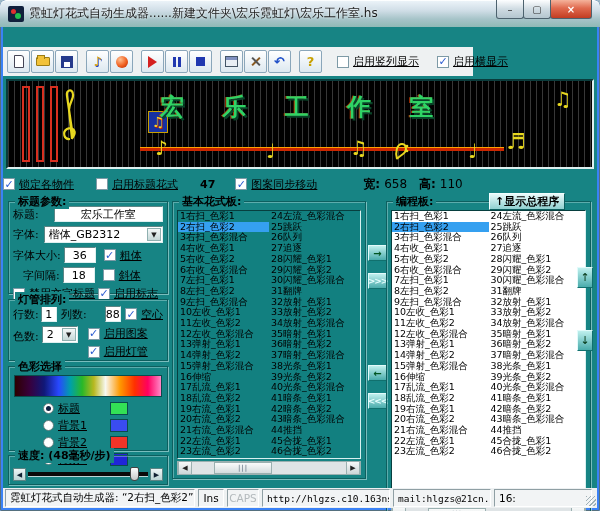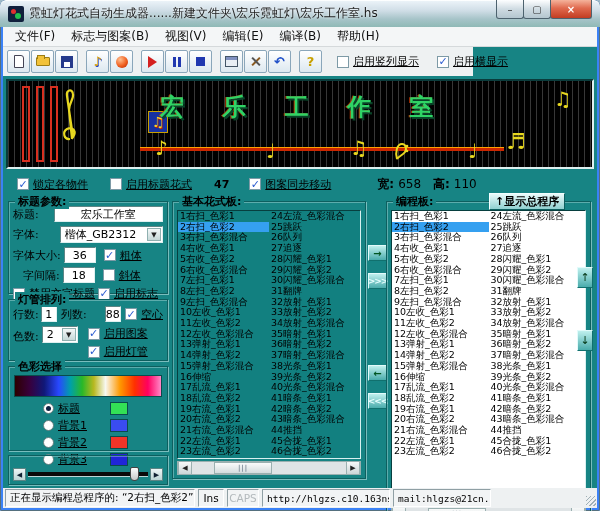--- a/index.html
+++ b/index.html
@@ -61,21 +61,21 @@
   .banner-title{position:absolute;left:152px;top:10px;font-size:24px;font-weight:bold;color:#2fd465;letter-spacing:15px;
     white-space:nowrap;text-shadow:2px 2px 0 #084428, -1px 0 0 #b03000;}
   .banner-underline{position:absolute;left:132px;top:66px;width:364px;height:4px;
     background:linear-gradient(180deg,#ffa000 0 1px,#cc2600 1px 100%);}
   .banner-logo{position:absolute;left:140px;top:30px;width:20px;height:22px;background:#1630a0;border:1px solid #c8a000;
     display:flex;align-items:center;justify-content:center;font-size:14px;color:#ffd020;text-shadow:1px 1px 0 #c02000;}
   .bnote{position:absolute;color:#e8d820;line-height:1;}
   .clef{position:absolute;left:50px;top:6px;}
   .bassclef{position:absolute;left:386px;top:60px;}
   
-  .optrow{position:absolute;top:146px;left:0;right:0;height:22px;display:flex;align-items:center;padding-left:14px;}
+  .optrow{position:absolute;top:146px;left:0;right:0;height:22px;display:flex;align-items:center;padding-left:0;}
   .optrow .num{font-size:11px;color:#000;font-weight:bold;}
   .dim-label{font-size:12px;color:#000;font-weight:bold;}
   .dim-val{font-size:12px;color:#000;margin-left:4px;}
   
   .group{position:absolute;border:1px solid #0d5f5f;box-shadow:1px 1px 0 rgba(220,245,245,.5), 1px 1px 0 rgba(220,245,245,.35) inset;}
   .gtitle{position:absolute;top:-8px;left:6px;background:#178484;padding:0 3px;font-size:11px;font-weight:bold;color:#000;white-space:nowrap;}
   .frow{display:flex;align-items:center;margin:4px 4px 0 4px;}
   .flabel{font-size:11px;color:#000;white-space:nowrap;}
   .tinput{background:#fff;border:1px solid;border-color:#5c8585 #dff0f0 #dff0f0 #5c8585;font-size:11px;color:#000;
     text-align:center;height:16px;display:flex;align-items:center;justify-content:center;}
@@ -136,28 +136,20 @@
     <div class="title-text">霓虹灯花式自动生成器......新建文件夹\宏乐霓虹灯\宏乐工作室.hs</div>
   </div>
   <div class="caption">
     <div class="capbtn">–</div>
     <div class="capbtn">▢</div>
     <div class="capbtn close">×</div>
   </div>
 
   <div class="client">
 
-    <div class="menubar">
-      <div class="menu-item">文件(F)</div>
-      <div class="menu-item">标志与图案(B)</div>
-      <div class="menu-item">视图(V)</div>
-      <div class="menu-item">编辑(E)</div>
-      <div class="menu-item">编译(B)</div>
-      <div class="menu-item">帮助(H)</div>
-    </div>
 
     <div class="toolbar">
       <div class="tbtn">
           <span class="icon-page"></span>
         </div>
       <div class="tbtn">
           <span class="icon-folder"></span>
         </div>
       <div class="tbtn">
           <span class="icon-floppy"></span>
@@ -241,21 +233,21 @@
     </div>
 
     <div class="group" style="left:5px;top:174px;width:160px;height:93px">
       <div class="gtitle">标题参数:</div>
       <div class="frow">
         <span class="flabel">标题:</span>
         <span class="tinput" style="flex:1;margin-left:15px">宏乐工作室</span>
       </div>
       <div class="frow">
         <span class="flabel">字体:</span>
-        <span class="dropdown" style="flex:1;margin-left:21px">
+        <span class="dropdown" style="flex:1;margin-left:5px">
           <span>楷体_GB2312</span>
           <span class="arrow">▼</span>
         </span>
       </div>
       <div class="frow">
         <span class="flabel">字体大小:</span>
         <span class="tinput" style="width:32px;margin-left:3px">36</span>
         <span class="cb checked" style="margin-left:8px"></span>
         <span class="cb-label">粗体</span>
       </div>
@@ -321,20 +313,21 @@
         <span class="swatch" style="background: rgb(240, 52, 40);"></span>
       </div>
       <div class="frow" style="margin-left:34px;margin-top:2px">
         <span class="radio"></span>
         <span class="cb-label" style="width:52px">背景3</span>
         <span class="swatch" style="background: rgb(32, 38, 216);"></span>
       </div>
     </div>
 
     <div class="group" style="left:5px;top:428px;width:160px;height:30px">
+      <div class="gtitle">速度: (48毫秒/步)</div>
       <div class="slider-row">
         <span class="sl-btn">◀</span>
         <span class="sl-track">
           <span class="sl-thumb"></span>
         </span>
         <span class="sl-btn">▶</span>
       </div>
     </div>
 
     <div class="group" style="left:169px;top:174px;width:194px;height:278px">
@@ -462,22 +455,23 @@
         <span class="sbtn">◀</span>
         <span class="sthumb">|||</span>
         <span class="sbtn right">▶</span>
       </div>
     </div>
 
     <div class="sidebtn" style="top:240px">↑</div>
     <div class="sidebtn" style="top:303px">↓</div>
 
     <div class="statusbar">
-      <div class="cell" style="width:190px">正在显示编程总程序的: “2右扫_色彩2”</div>
+      <div class="cell" style="width:190px">霓虹灯花式自动生成器: “2右扫_色彩2”</div>
       <div class="cell" style="width:26px;justify-content:center">Ins</div>
       <div class="cell caps" style="width:32px;justify-content:center">CAPS</div>
       <div class="cell mono" style="width:128px">http://hlgzs.c10.163ns.com</div>
       <div class="cell mono" style="width:98px">mail:hlgzs@21cn.net</div>
+      <div class="cell" style="flex:1">16:</div>
       <div class="grip"></div>
     </div>
 
   </div>
 </div>
 
 </body></html>

